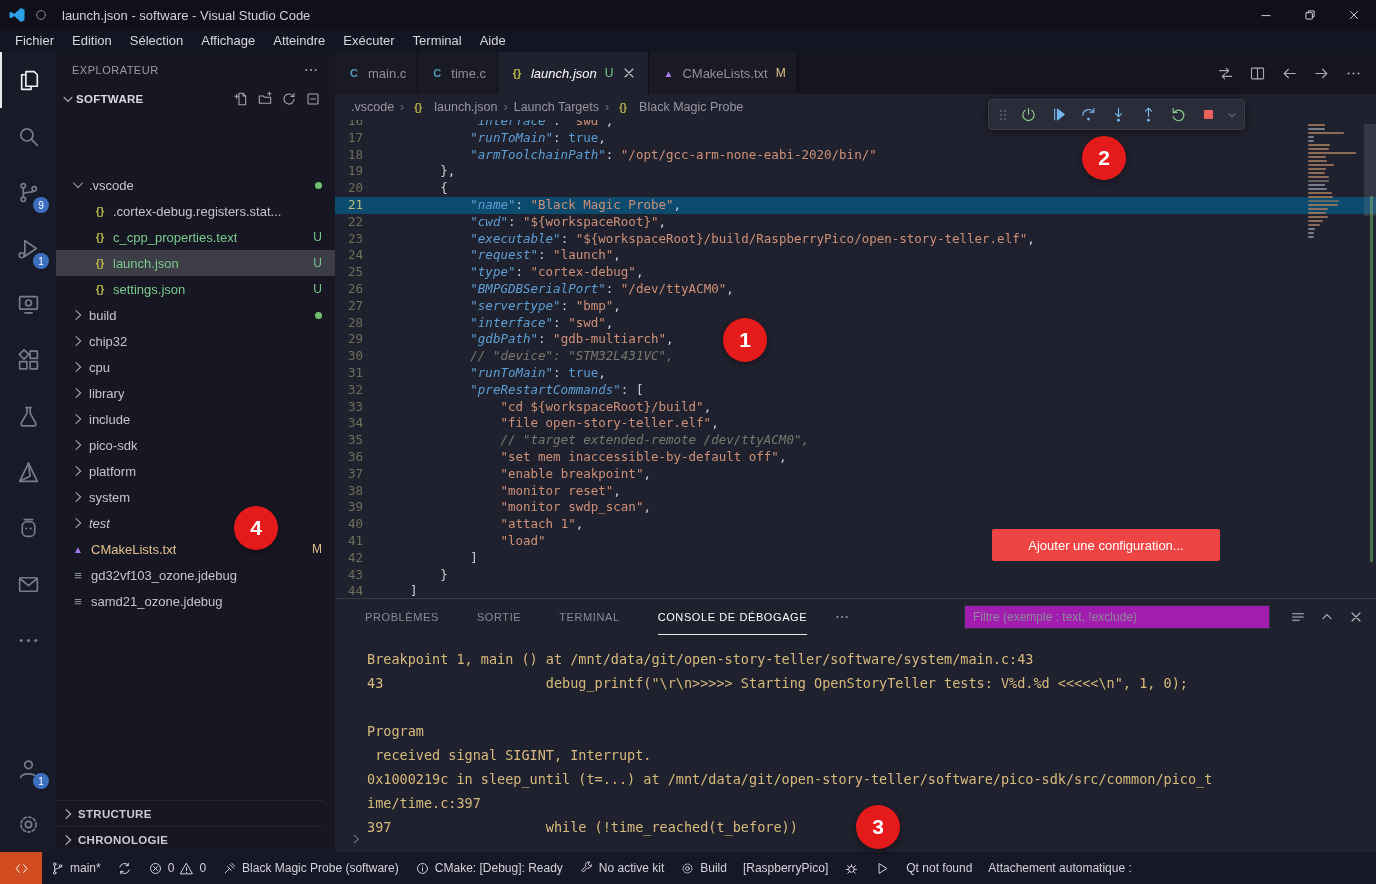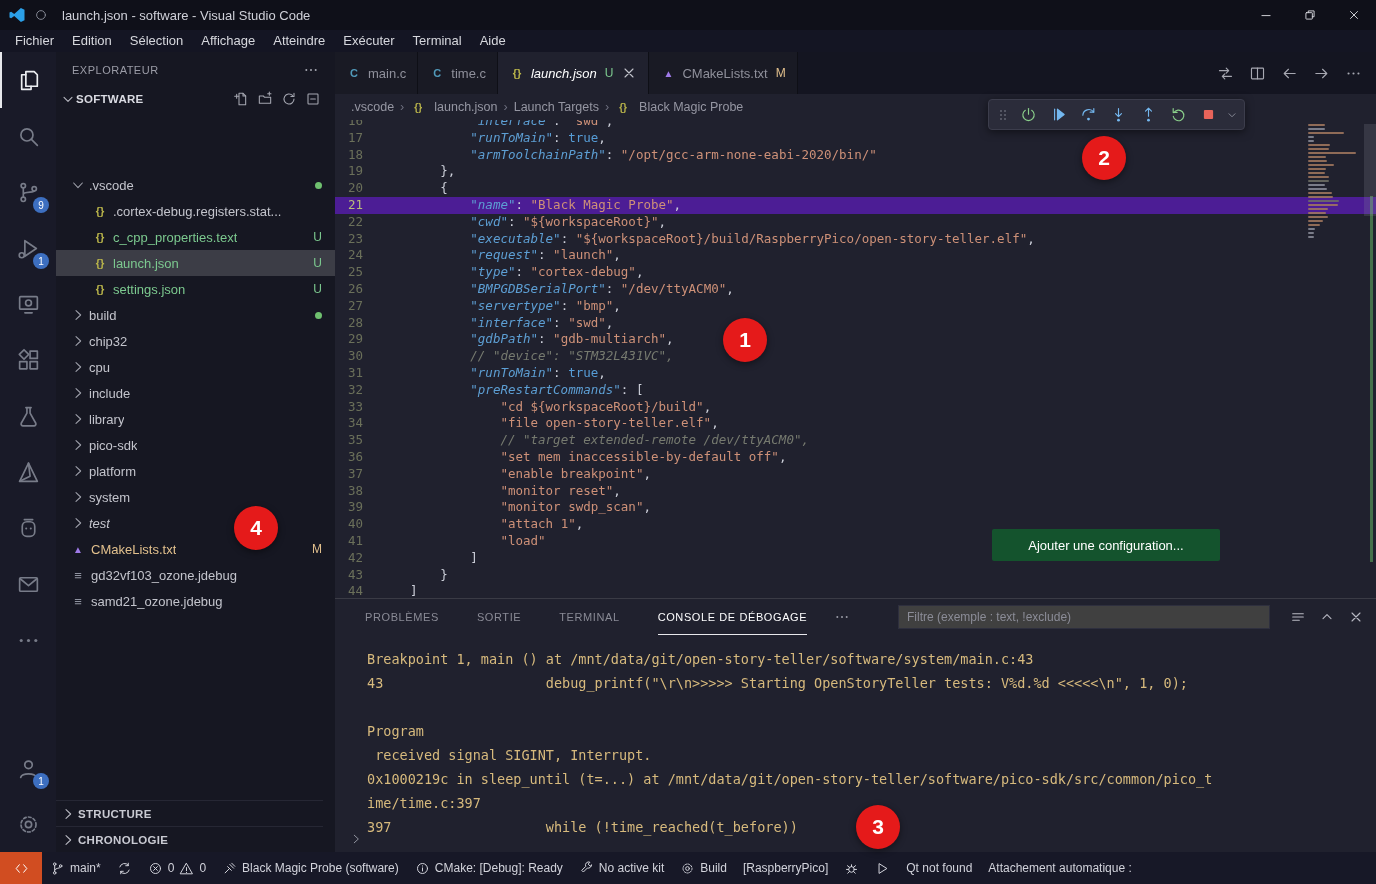--- a/index.html
+++ b/index.html
@@ -77,21 +77,21 @@
   display:flex;align-items:center;padding-left:16px;font-size:12.5px;color:#9596a2;gap:3px;z-index:9}
 #breadcrumb .sep{color:#6f7180;padding:0 3px}
 #breadcrumb .fic{font-size:10px}
 
 
 #code-viewport{position:absolute;top:120px;left:335px;right:0;height:478px;background:#20212e;overflow:hidden;z-index:5}
 #code-lines{margin-top:-7px}
 .code-line{height:16.8px;line-height:16.8px;display:flex;white-space:pre;
   font-family:"DejaVu Sans Mono","Liberation Mono",monospace;font-size:12.5px}
 .code-line .ln{width:45px;text-align:right;padding-right:17px;color:#6b705a;flex:none}
-.code-line.cur{background:#4c1d95}
+.code-line.cur{background:#0c4a6e}
 .code-line.cur .ln{color:#b9bd7a}
 .tok-k{color:#5d9fd4;font-style:italic}
 .tok-s{color:#ce9178}
 .tok-b{color:#569cd6}
 .tok-p{color:#cdd0da}
 .tok-c{color:#767a6f;font-style:italic}
 
 #minimap{position:absolute;left:1308px;top:124px;width:56px;height:130px;z-index:6;opacity:.85}
 .mm-bar{height:2px;margin-bottom:2px;border-radius:1px}
 #overview-ruler{position:absolute;left:1370px;top:196px;width:3px;height:366px;background:rgba(98,178,98,.55);z-index:6}
@@ -99,30 +99,30 @@
 
 
 #debug-toolbar{position:absolute;left:988px;top:99px;height:31px;background:#2b2c3a;border:1px solid #3c3d4c;
   border-radius:4px;box-shadow:0 2px 8px rgba(0,0,0,.5);display:flex;align-items:center;padding:0 5px;gap:3px;z-index:25}
 .dbg-btn{width:27px;height:27px;display:flex;align-items:center;justify-content:center}
 .dbg-btn .icon{width:17px;height:17px}
 .dbg-grip{color:#8a8d99;width:18px}
 .c-blue{color:#74b8f0}.c-green{color:#8bd08b}.c-red{color:#e8645a}.c-grey{color:#9a9da8}
 
 
-#add-config{position:absolute;left:992px;top:529px;width:228px;height:32px;background:#14532d;color:#ffffff;
+#add-config{position:absolute;left:992px;top:529px;width:228px;height:32px;background:#ef4444;color:#ffffff;
   font-size:13px;display:flex;align-items:center;justify-content:center;border-radius:2px;z-index:8}
 
 
 #panel{position:absolute;top:598px;left:335px;right:0;height:254px;background:#20212e;border-top:1px solid #3a3b45;z-index:8}
 #panel-tabs{position:relative;height:36px;display:flex;align-items:center;gap:27px;padding-left:30px}
 .panel-tab{font-size:11px;letter-spacing:.6px;color:#8a8b96;height:36px;display:flex;align-items:center}
 .panel-tab.active{color:#fdfdfe;border-bottom:1px solid #e8e8ec}
 #panel-tabs .more{width:16px;height:16px;color:#9a9ba6}
-#panel-filter{position:absolute;right:106px;top:6px;width:372px;height:24px;background:#404040;border:1px solid #2e2f3e;
+#panel-filter{position:absolute;right:106px;top:6px;width:306px;height:24px;background:#a21caf;border:1px solid #2e2f3e;
   color:#c7c8d1;font-size:12px;padding:0 8px;outline:none}
 #panel-filter::placeholder{color:#8b8c97}
 #panel-actions{position:absolute;right:12px;top:0;height:36px;display:flex;align-items:center;gap:13px;color:#b9bac4}
 #panel-actions .icon{width:16px;height:16px}
 #console{padding:12px 0 0 32px;font-family:"DejaVu Sans Mono","Liberation Mono",monospace;
   font-size:13.5px;line-height:24px;color:#d7ba7d;white-space:pre}
 #console-caret{position:absolute;left:14px;bottom:6px;width:14px;height:14px;color:#9a9da8}
 
 
 #statusbar{position:absolute;left:0;right:0;bottom:0;height:32px;background:#171827;display:flex;
@@ -407,29 +407,29 @@
           </svg>
         </span>
         <span class="tree-label">cpu</span>
       </div>
       <div class="tree-row" style="padding-left: 14px;">
         <span class="icon chev">
           <svg viewBox="0 0 24 24" fill="none" stroke="currentColor" stroke-width="1.6" stroke-linecap="round" stroke-linejoin="round">
             <path d="M9 5.5l7 6.5-7 6.5"></path>
           </svg>
         </span>
+        <span class="tree-label">library</span>
+      </div>
+      <div class="tree-row" style="padding-left: 14px;">
+        <span class="icon chev">
+          <svg viewBox="0 0 24 24" fill="none" stroke="currentColor" stroke-width="1.6" stroke-linecap="round" stroke-linejoin="round">
+            <path d="M9 5.5l7 6.5-7 6.5"></path>
+          </svg>
+        </span>
         <span class="tree-label">include</span>
-      </div>
-      <div class="tree-row" style="padding-left: 14px;">
-        <span class="icon chev">
-          <svg viewBox="0 0 24 24" fill="none" stroke="currentColor" stroke-width="1.6" stroke-linecap="round" stroke-linejoin="round">
-            <path d="M9 5.5l7 6.5-7 6.5"></path>
-          </svg>
-        </span>
-        <span class="tree-label">library</span>
       </div>
       <div class="tree-row" style="padding-left: 14px;">
         <span class="icon chev">
           <svg viewBox="0 0 24 24" fill="none" stroke="currentColor" stroke-width="1.6" stroke-linecap="round" stroke-linejoin="round">
             <path d="M9 5.5l7 6.5-7 6.5"></path>
           </svg>
         </span>
         <span class="tree-label">pico-sdk</span>
       </div>
       <div class="tree-row" style="padding-left: 14px;">

